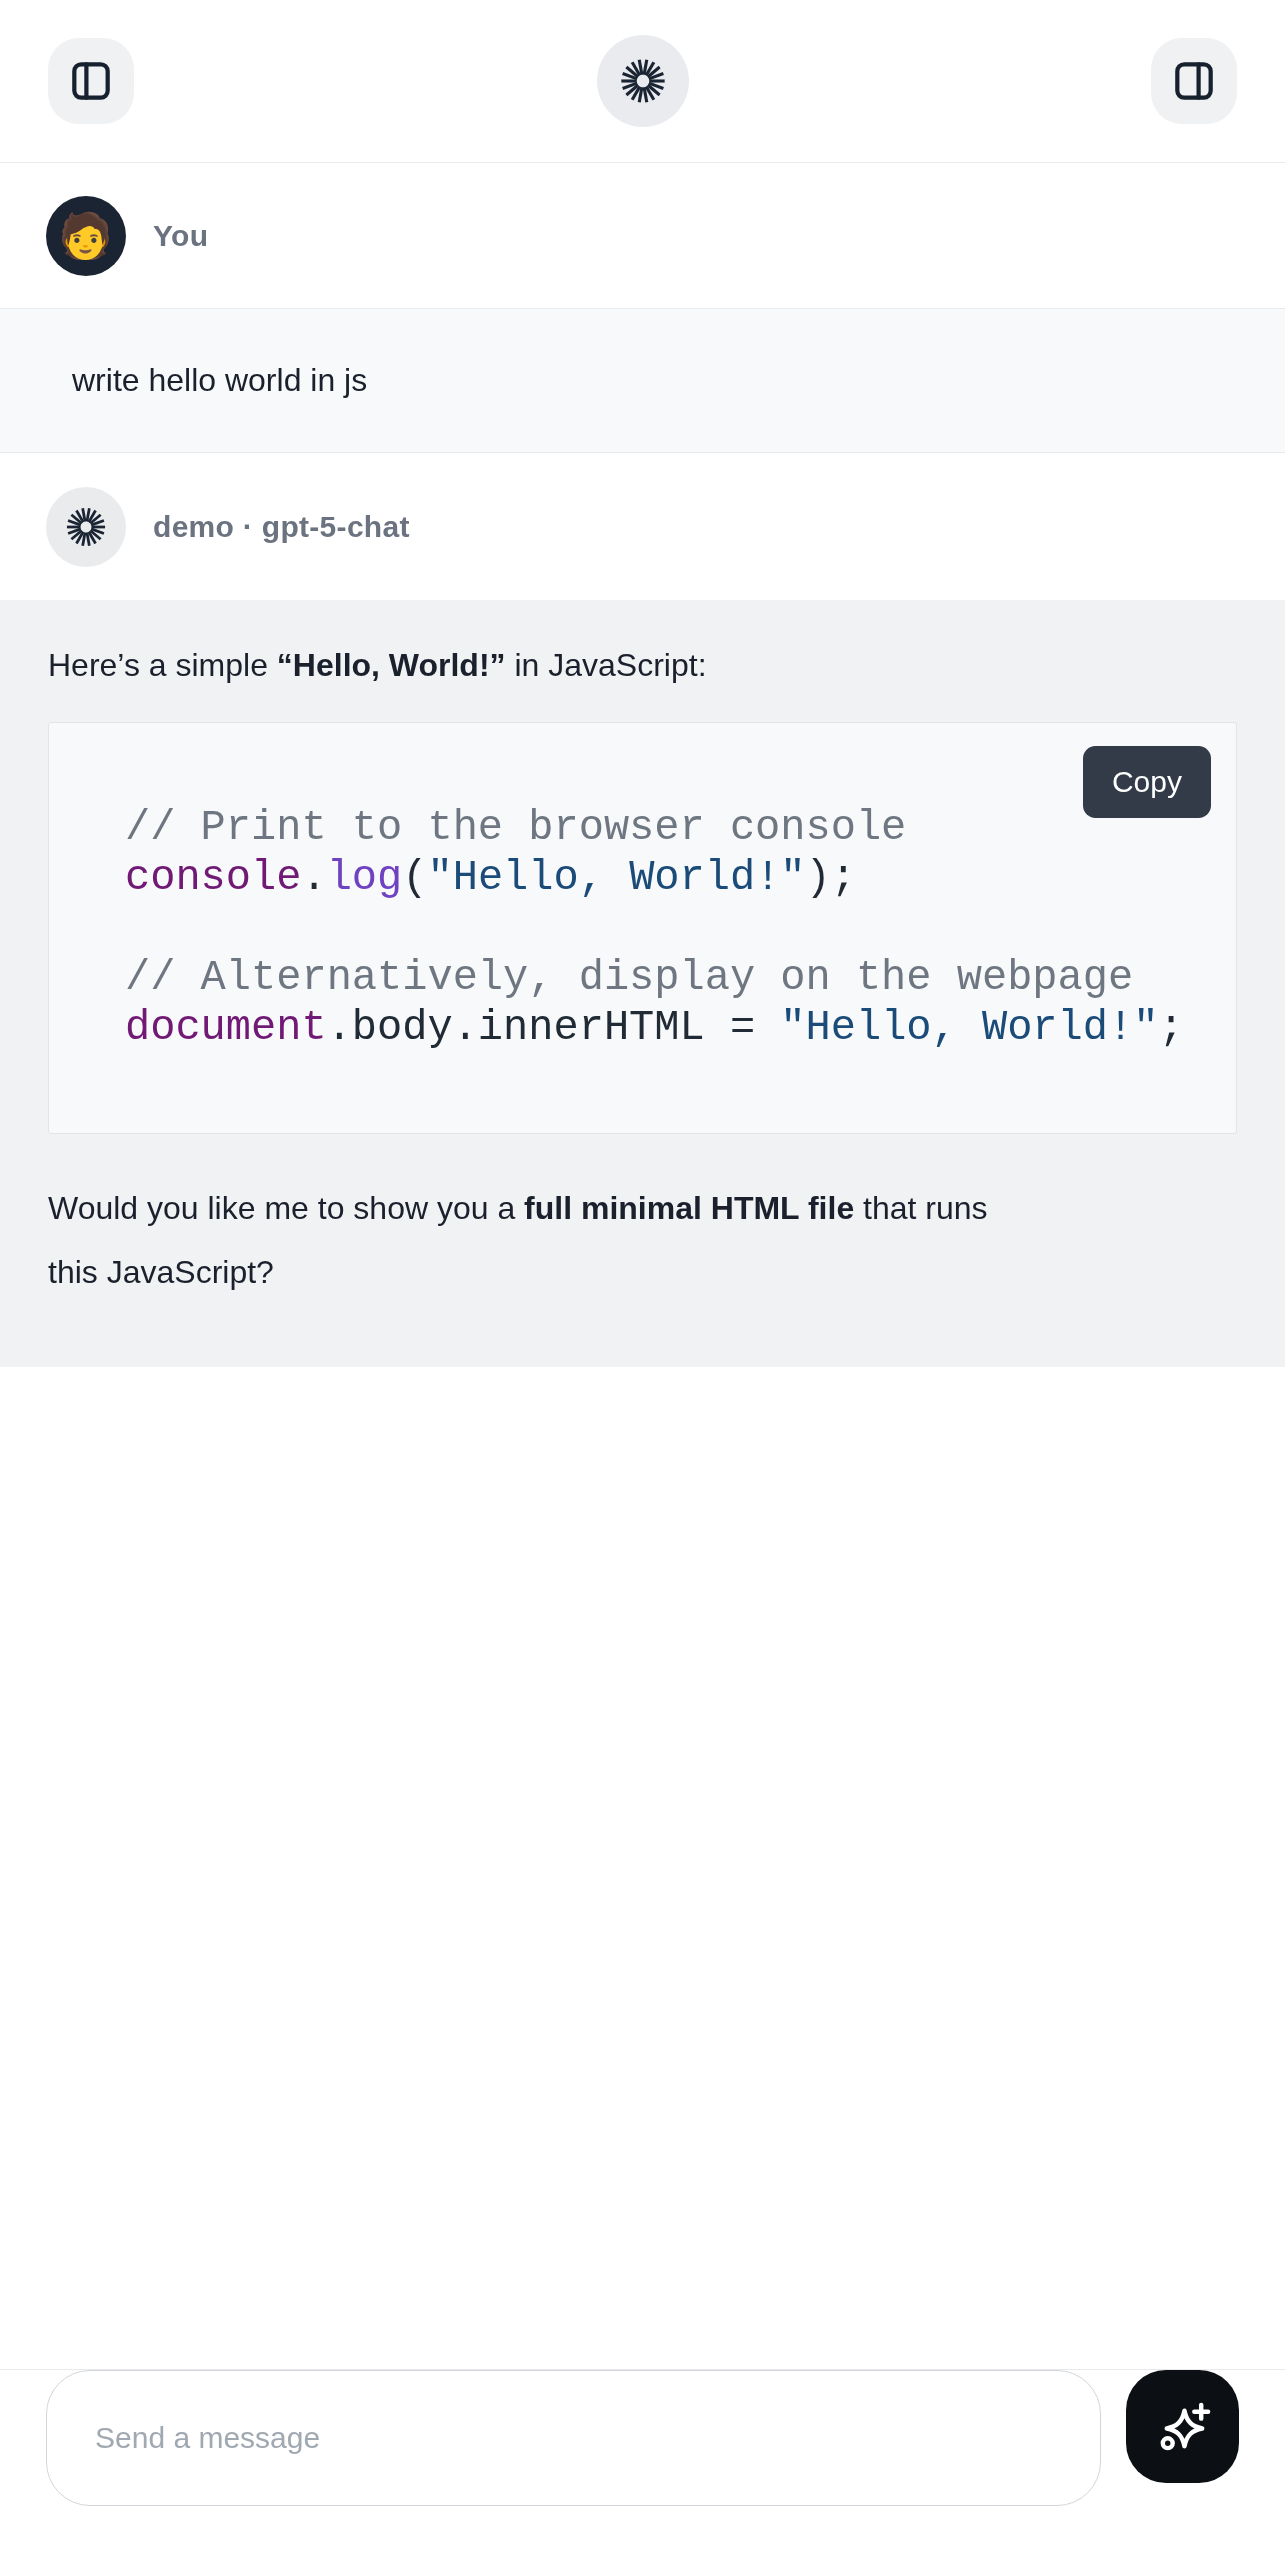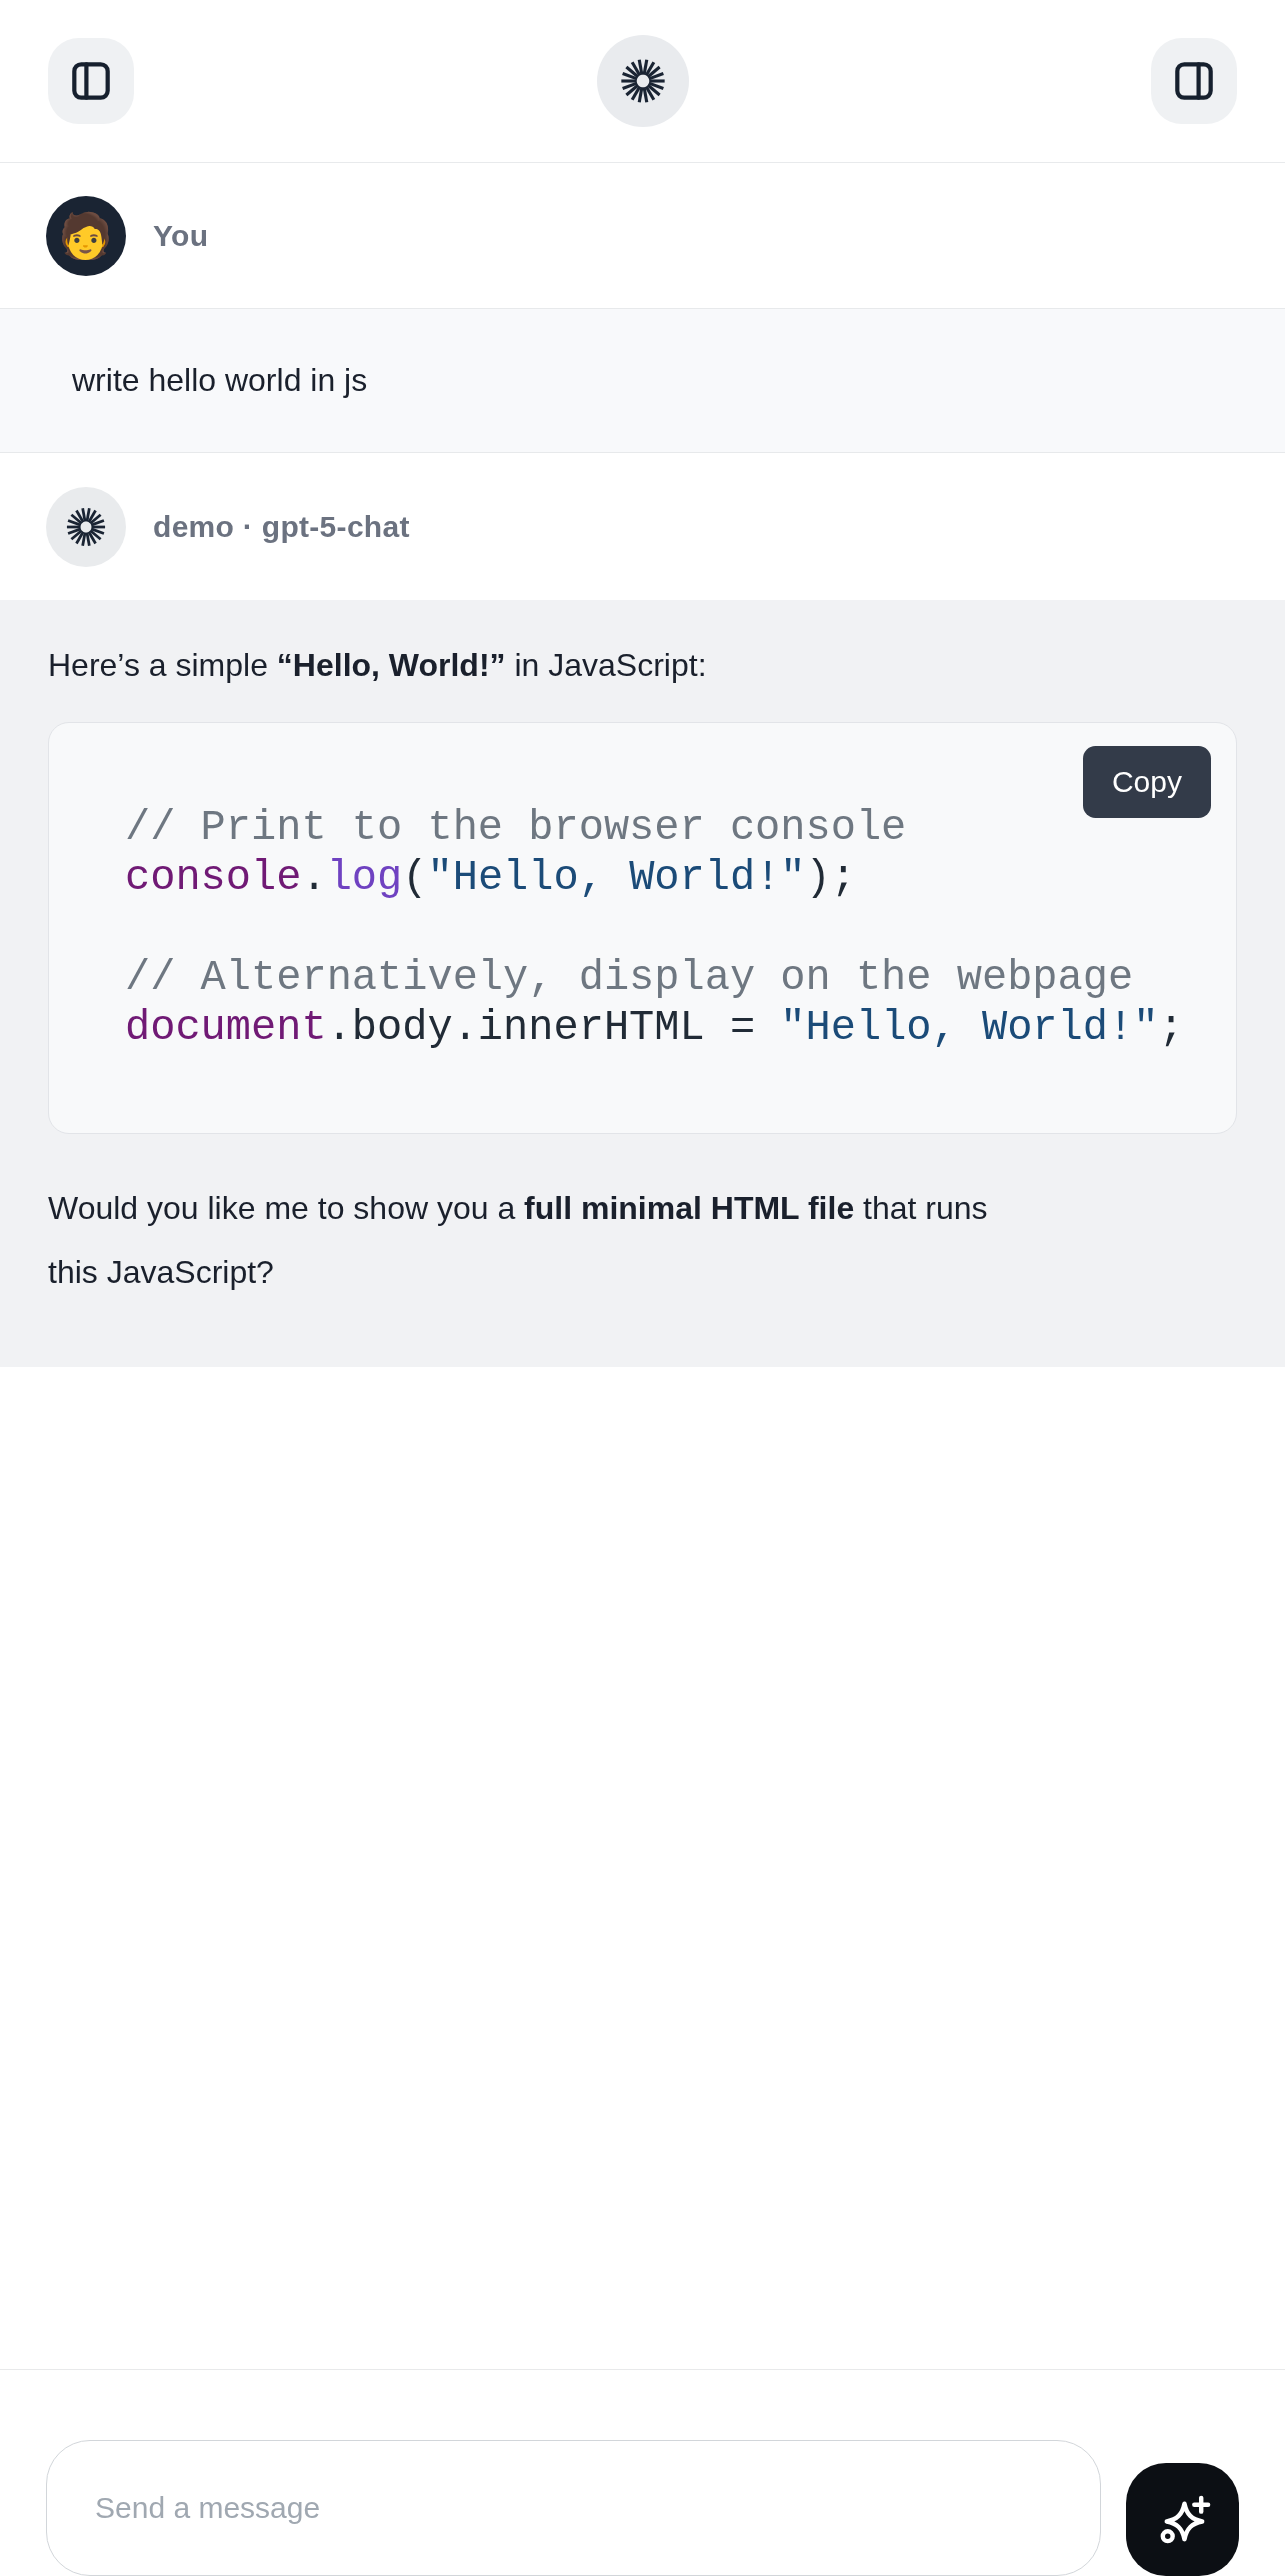--- a/index.html
+++ b/index.html
@@ -36,42 +36,42 @@
 
   
   .assistant-body { background:#f1f2f4; padding:34px 48px 63px; color:#1a202c; }
   .para { font-size:32px; line-height:64px; color:#1a202c; }
   .para strong { font-weight:700; }
   .pre-line { white-space:pre-line; }
   .intro { margin-bottom:25px; line-height:63px; }
   .tips { margin-bottom:42px; }
 
   .code-block {
-    position:relative; background:#f8f9fa; border:1.9px solid #e2e4e8; border-radius:21px;
+    position:relative; background:#f8f9fa; border:1.9px solid #e2e4e8; border-radius:3px;
     padding:80px 76px; margin-bottom:42px;
   }
   .code-content { font-family:Liberation Mono, monospace; font-size:42px; line-height:50px; color:#212b36; }
   .code-line { white-space:pre; }
   .tok-comment { color:#6e7781; }
   .tok-builtin { color:#701a75; }
   .tok-function { color:#6f42c1;text-align:center; }
   .tok-string { color:#1b4b78; }
   .tok-plain { color:#212b36; }
   .copy-btn {
     position:absolute; top:23px; right:25px;
     background:#333b49; color:#ffffff; border:none; border-radius:12.4px;
     font-family:"Liberation Sans", sans-serif; font-size:30px; line-height:1;
     padding:21px 29px; cursor:pointer;
   }
 
   
   .composer {
     position:absolute; left:0; bottom:0; width:100%; height:207px;
     background:#ffffff; border-top:1.9px solid #e8e9ea;
-    display:flex; align-items:flex-end; gap:25px; padding:0 46px;
+    display:flex; align-items:flex-start; gap:25px; padding:0 46px;
   }
   .message-input {
     flex:1; height:136px; border:1.9px solid #d2d6da; border-radius:44px; background:#ffffff;
     font-family:"Liberation Sans", sans-serif; font-size:30px; color:#1a202c; padding:0 48px; outline:none;
   }
   .message-input::placeholder { color:#a0a8b1; }
   .send-btn {
     width:113px; height:113px; border:none; border-radius:40px; background:#0c0f14;
     display:flex; align-items:center; justify-content:center; cursor:pointer; flex:0 0 auto;
   }

